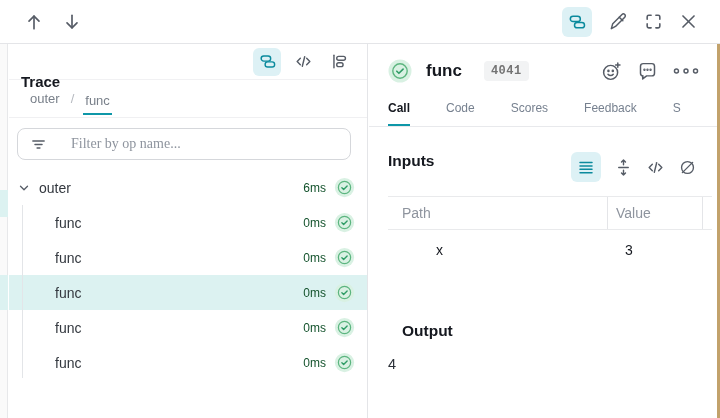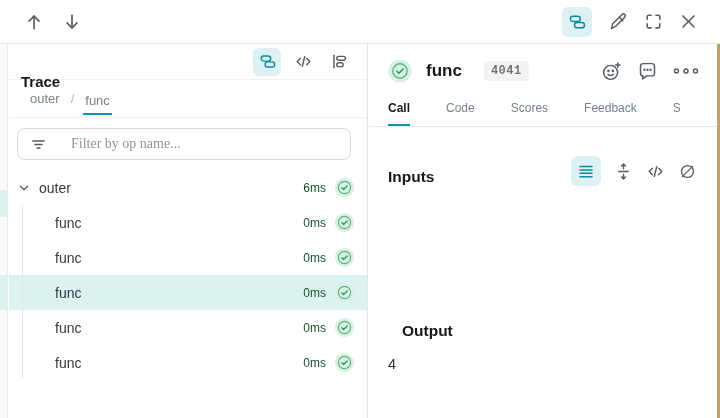--- a/index.html
+++ b/index.html
@@ -94,21 +94,21 @@
     border-bottom:1px solid #e8e9ec; overflow:hidden;
   }
   .tab {
     font-size:12px; color:#76808f; cursor:pointer; white-space:nowrap;
     padding-top:5px; padding-bottom:8px;
   }
   .tab.active { color:#15181f; font-weight:600; border-bottom:2.5px solid #0e97a8; }
 
   .inputs-row {
     position:absolute; left:19px; right:20px; top:108px; height:34px;
-    display:flex; align-items:flex-end;
+    display:flex; align-items:flex-start;
   }
   .section-heading { font-size:15.5px; font-weight:700; color:#15181f; }
   .inputs-row .sicons { margin-left:auto; display:flex; align-items:center; gap:13px; }
 
   .kv-table { position:absolute; left:19px; right:5px; top:152px; }
   .kv-head {
     display:flex; height:34px; align-items:center;
     border-top:1px solid #e9eaec; border-bottom:1px solid #e9eaec;
     color:#8e949e; font-size:14px;
   }
@@ -360,19 +360,30 @@
       </span>
       <span class="ibtn">
         <svg width="19" height="19" viewBox="0 0 24 24" fill="none" stroke="#565c66" stroke-width="1.7" stroke-linecap="round">
             <circle cx="12" cy="12" r="7.5"></circle>
             <path d="M5.5 18.5l13-13"></path>
           </svg>
       </span>
     </span>
   </div>
 
+  <div class="kv-table">
+    <div class="kv-head">
+      <span class="c-path">Path</span>
+      <span class="c-value">Value</span>
+      <span class="c-extra"></span>
+    </div>
+    <div class="kv-row">
+      <span class="c-path">x</span>
+      <span class="c-value">3</span>
+    </div>
+  </div>
 
   <div class="output-heading section-heading">Output</div>
   <div class="output-value">4</div>
 
 </div>
 
 <div class="tan-edge"></div>
 
 </body></html>

